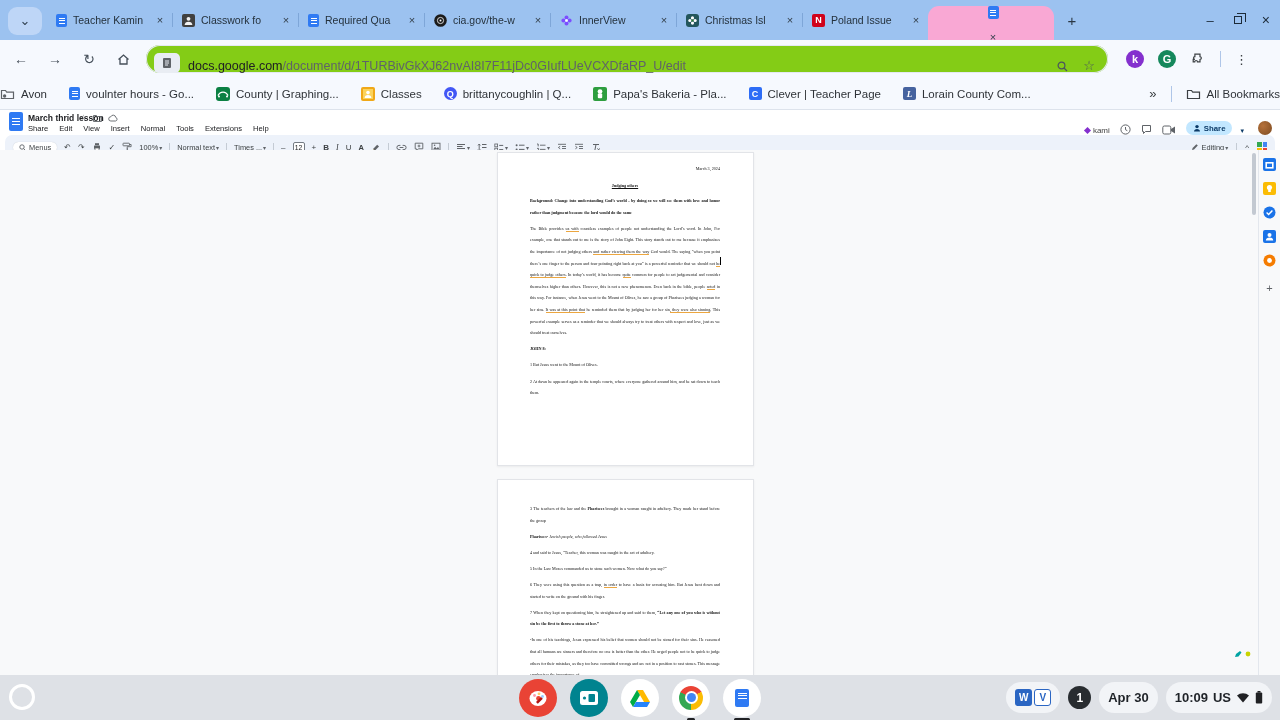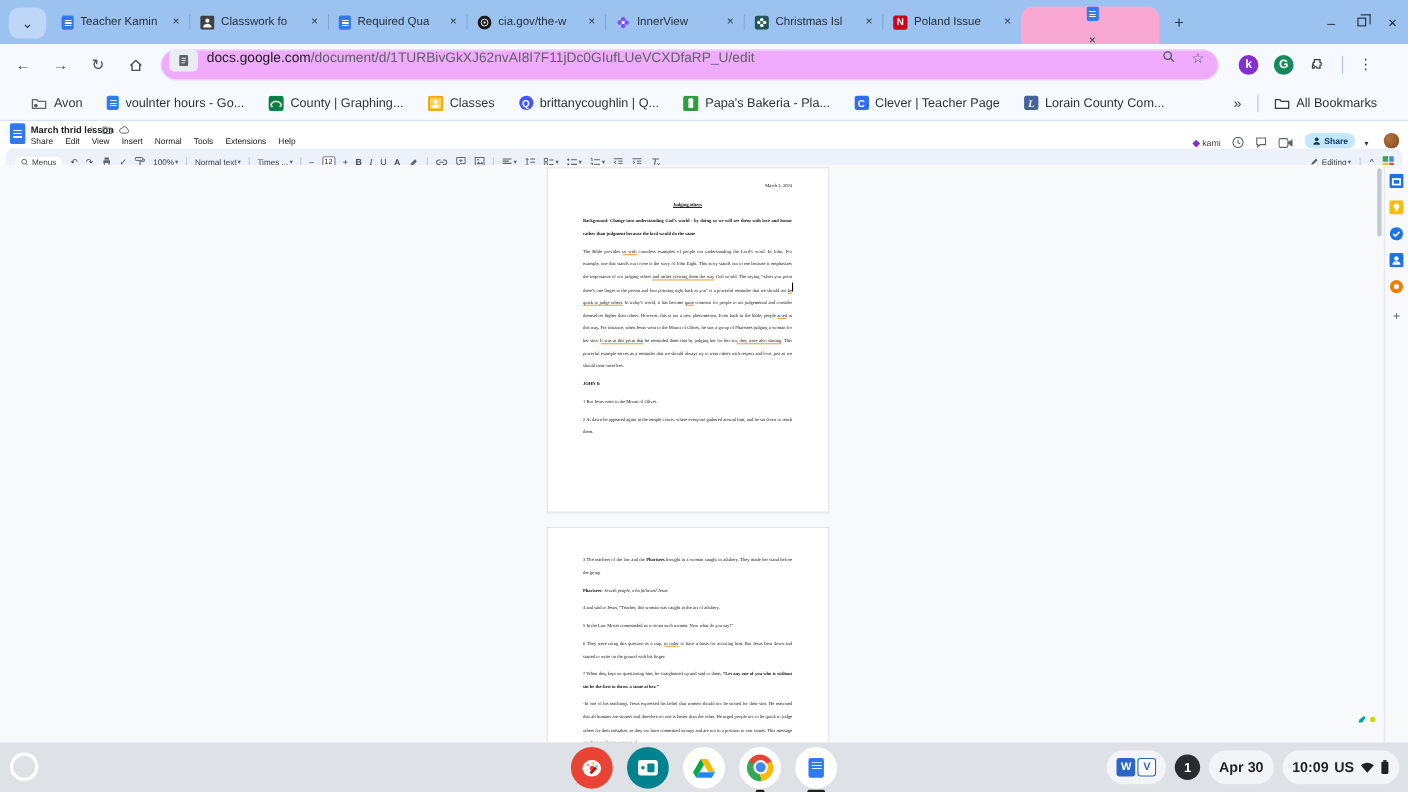--- a/index.html
+++ b/index.html
@@ -23,34 +23,34 @@
   .wclose{font-size:14px;color:#1c2a38;}
   .fav{flex:0 0 auto;display:inline-flex;align-items:center;justify-content:center;}
   .docico{width:11px;height:13px;border-radius:2px;background:#2f7af3;position:relative;}
   .docico::before{content:"";position:absolute;left:2.5px;right:2.5px;top:4px;height:6px;
      background:repeating-linear-gradient(to bottom,#fff 0 1px,transparent 1px 2.4px);}
   .sqltr{width:13px;height:13px;border-radius:2px;color:#fff;font-size:9px;font-weight:bold;display:inline-flex;align-items:center;justify-content:center;}
 
   
   .navrow{position:absolute;top:40px;left:0;width:1280px;height:38px;background:#f6f9fe;display:flex;align-items:center;}
   .navic{width:26px;height:26px;display:flex;align-items:center;justify-content:center;font-size:14px;color:#454f59;margin-left:8px;}
-  .omni{height:28px;flex:0 0 auto;width:962px;margin-left:10px;background:#f0abfc;border-radius:14px;display:flex;align-items:flex-start;padding:0 8px;box-shadow:0 0 0 1px #e4e9f2 inset;}
+  .omni{height:28px;flex:0 0 auto;width:962px;margin-left:10px;background:#84cc16;border-radius:14px;display:flex;align-items:flex-end;padding:0 8px;box-shadow:0 0 0 1px #e4e9f2 inset;}
   .sitechip{width:26px;height:20px;border-radius:5px;background:#e9edf3;display:flex;align-items:center;justify-content:center;margin-right:8px;}
   .urltext{font-size:12.5px;color:#202124;white-space:nowrap;overflow:hidden;}
   .urltext .path{color:#5f6368;}
   .omni .spacer{flex:1;}
   .omni .oic{width:22px;text-align:center;font-size:13px;color:#4a545e;}
   .extarea{display:flex;align-items:center;gap:14px;margin-left:18px;}
   .extk{width:18px;height:18px;border-radius:50%;background:#8430ce;color:#fff;font-size:11px;font-weight:bold;display:flex;align-items:center;justify-content:center;}
   .extg{width:18px;height:18px;border-radius:50%;background:#15885c;color:#fff;font-size:11px;font-weight:bold;display:flex;align-items:center;justify-content:center;}
   .vdiv{width:1px;height:16px;background:#afc6e8;}
   .kebab{font-size:13px;color:#3c4043;}
 
   
-  .bmrow{position:absolute;top:78px;left:0;width:1280px;height:32px;background:#f6f9fe;border-bottom:1px solid #dde3ec;display:flex;padding:0 28px;}
+  .bmrow{position:absolute;top:78px;left:0;width:1280px;height:32px;background:#f6f9fe;border-bottom:1px solid #dde3ec;display:flex;padding:0 0;}
   .bmitem{display:flex;align-items:center;gap:6px;margin-right:22px;}
   .bmitem .lbl{font-size:11.5px;color:#2f3338;white-space:nowrap;}
   .bmright{margin-left:auto;display:flex;align-items:center;gap:14px;}
   .bmover{font-size:13px;color:#3c4043;}
 
   
   .dheader{position:absolute;top:110px;left:0;width:1280px;height:25px;background:#fff;}
   .dlogo{position:absolute;left:9px;top:2px;width:14px;height:19px;border-radius:2px;background:#2f7af3;}
   .dlogo::before{content:"";position:absolute;left:3px;right:3px;top:6px;height:8px;background:repeating-linear-gradient(to bottom,#fff 0 1.2px,transparent 1.2px 3px);}
   .dtitle{position:absolute;left:28px;top:3px;font-size:8.5px;color:#202124;font-weight:600;}

